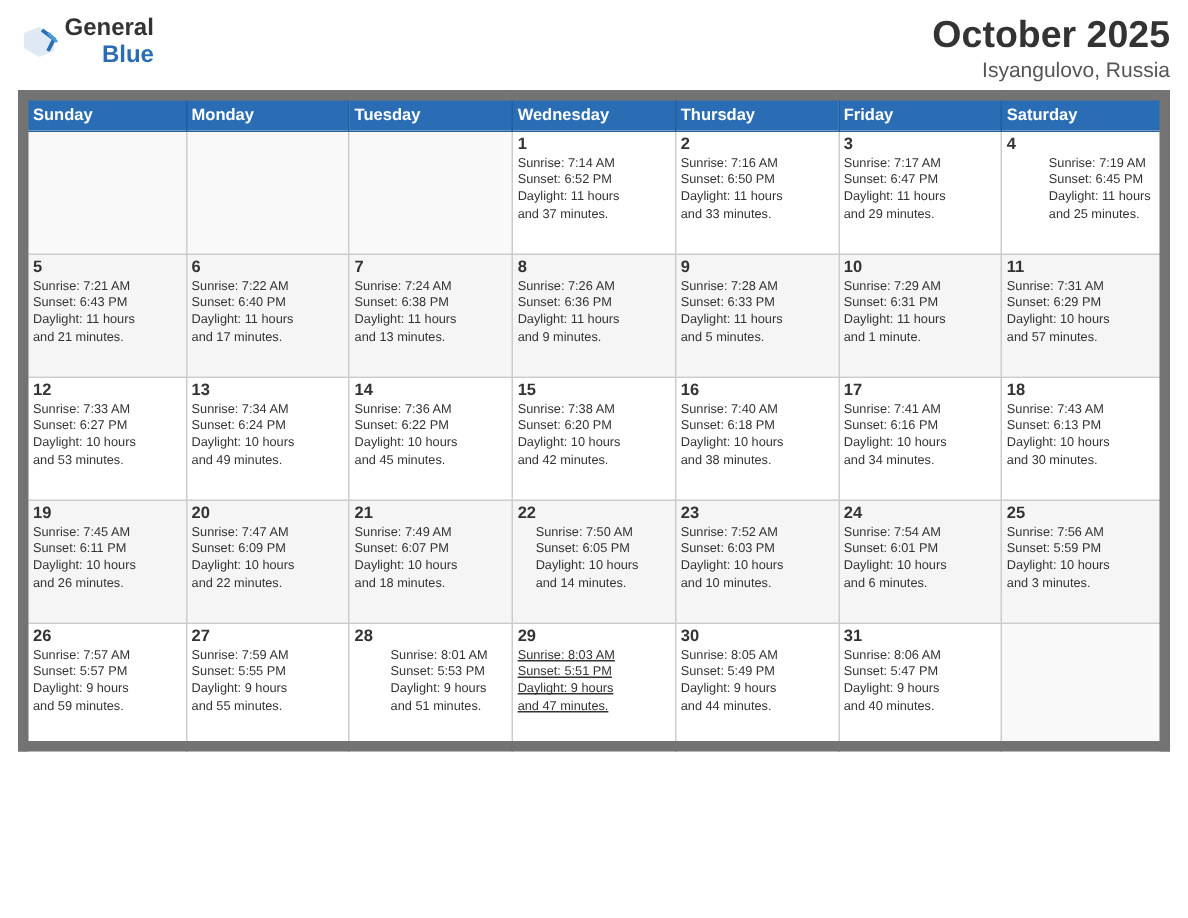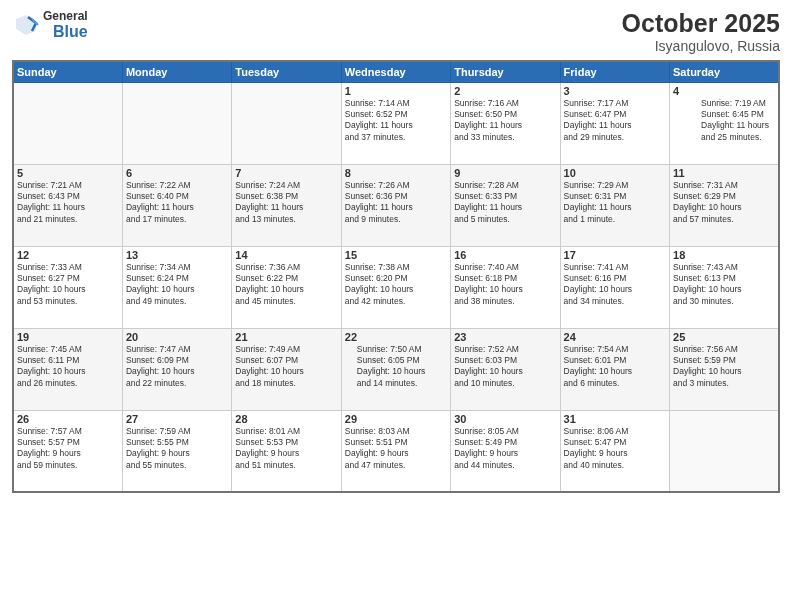--- a/index.html
+++ b/index.html
@@ -24,21 +24,21 @@
     .logo {
       display: flex;
       align-items: center;
     }
     .logo-text {
       display: flex;
       flex-direction: column;
       line-height: 1.1;
     }
     .logo-general {
-      font-size: 12px;
+      font-size: 16px;
       font-weight: bold;
       color: #333;
     }
     .logo-blue {
       font-size: 16px;
       font-weight: bold;
       color: #2a6db5;
       text-align: right;
     }
     .logo-icon {
@@ -55,21 +55,21 @@
       color: #333;
       line-height: 1.1;
     }
     .location {
       font-size: 14px;
       color: #555;
     }
     .calendar {
       width: 100%;
       border-collapse: collapse;
-      border: 2px solid #737373;
+      border: 7px solid #737373;
     }
     .calendar th {
       background: #2a6db5;
       color: #fff;
       font-size: 11px;
       font-weight: bold;
       padding: 4px 3px;
       border: 1px solid #2060a0;
       text-align: left;
     }
@@ -336,28 +336,28 @@
           </td>
           <td>
             <span class="day-num">27</span>
             <div class="day-info" style="white-space: pre-line;">Sunrise: 7:59 AM
 Sunset: 5:55 PM
 Daylight: 9 hours
 and 55 minutes.</div>
           </td>
           <td>
             <span class="day-num">28</span>
-            <div class="day-info" style="white-space: pre-line;">Sunrise: 8:01 AM
+            <div class="day-info" style="white-space: pre-line; margin-left: 24px;">Sunrise: 8:01 AM
 Sunset: 5:53 PM
 Daylight: 9 hours
 and 51 minutes.</div>
           </td>
           <td>
             <span class="day-num">29</span>
-            <div class="day-info" style="white-space: pre-line;">Sunrise: 8:03 AM
+            <div class="day-info" style="white-space: pre-line; text-decoration: underline;">Sunrise: 8:03 AM
 Sunset: 5:51 PM
 Daylight: 9 hours
 and 47 minutes.</div>
           </td>
           <td>
             <span class="day-num">30</span>
             <div class="day-info" style="white-space: pre-line;">Sunrise: 8:05 AM
 Sunset: 5:49 PM
 Daylight: 9 hours
 and 44 minutes.</div>

